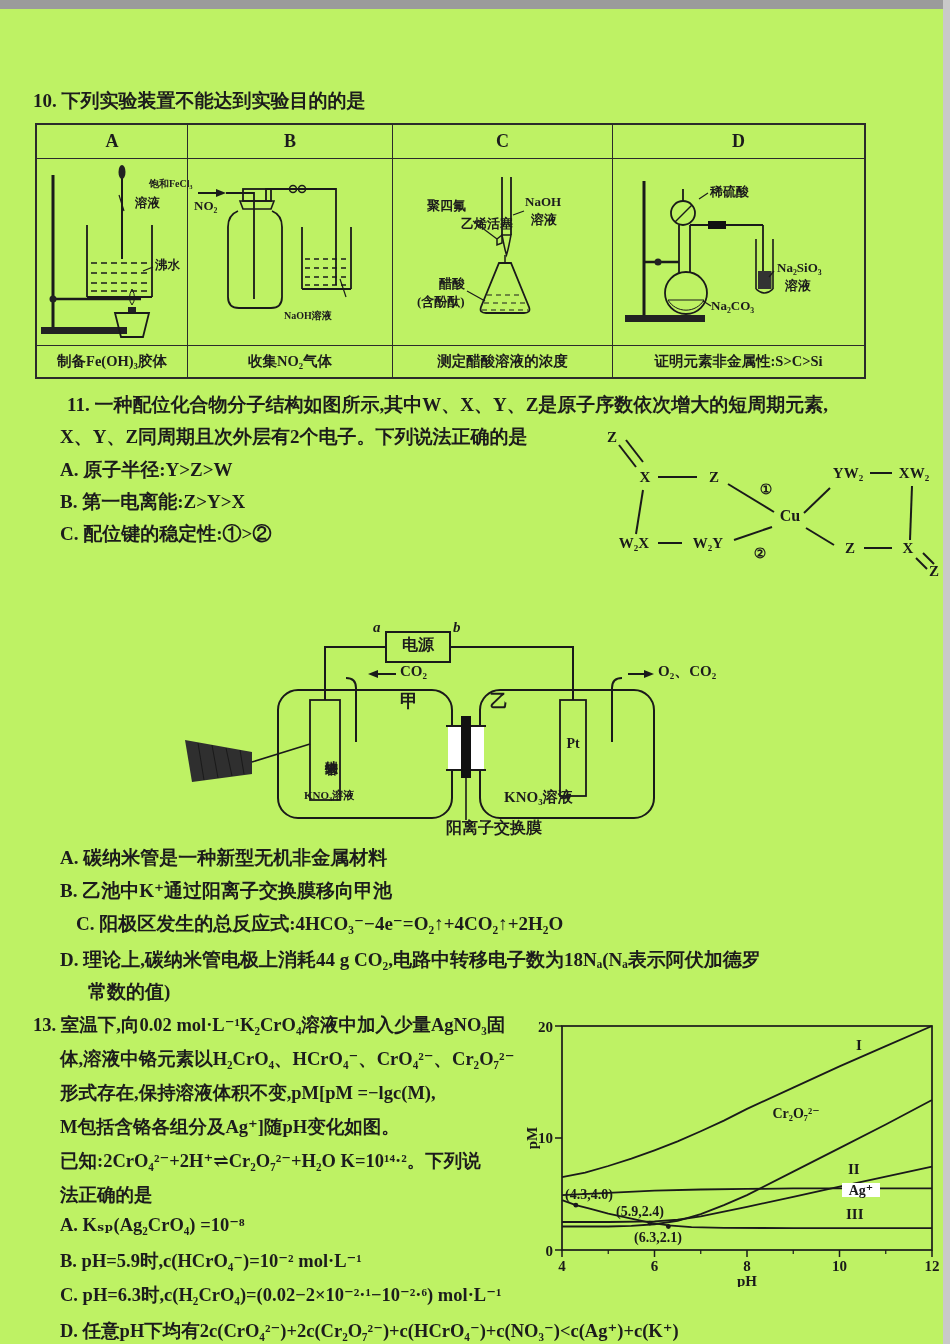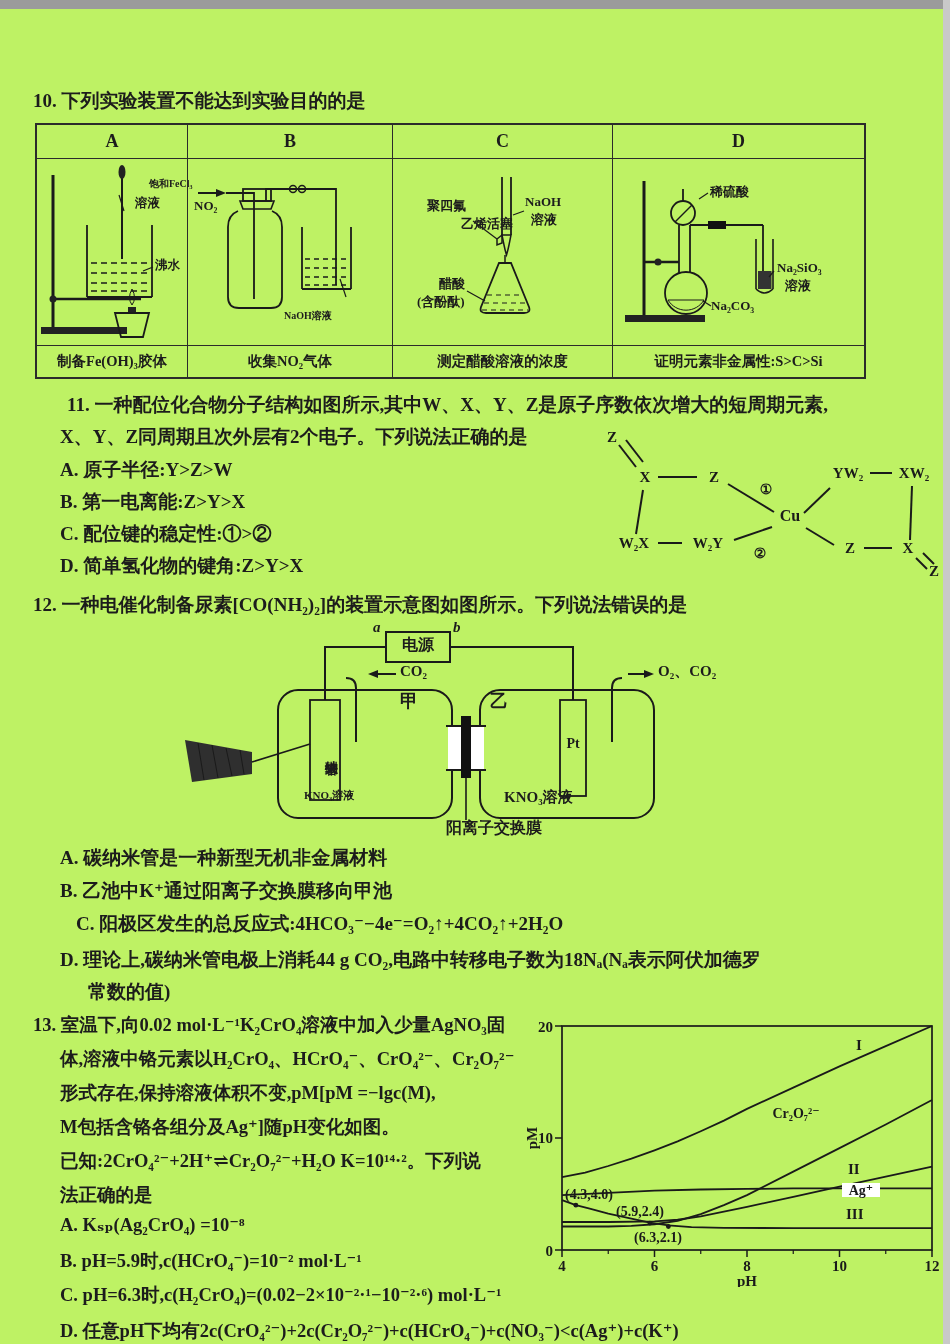--- a/index.html
+++ b/index.html
@@ -144,21 +144,20 @@
     <div class="tcell tcap">收集NO₂气体</div>
     <div class="tcell tcap">测定醋酸溶液的浓度</div>
     <div class="tcell tcap">证明元素非金属性:S&gt;C&gt;Si</div>
   </div>
 
   <div class="abs txt" style="left:33px;top:392px;margin-left:34px;"><span>11.</span> <span>一种配位化合物分子结构如图所示,其中W、X、Y、Z是原子序数依次增大的短周期元素,</span></div>
   <div class="abs txt" style="left:60px;top:424px;">X、Y、Z同周期且次外层有2个电子。下列说法正确的是</div>
   <div class="abs txt" style="left:60px;top:457px;">A. 原子半径:Y&gt;Z&gt;W</div>
   <div class="abs txt" style="left:60px;top:489px;">B. 第一电离能:Z&gt;Y&gt;X</div>
   <div class="abs txt" style="left:60px;top:521px;">C. 配位键的稳定性:①&gt;②</div>
-  <div class="abs txt" style="left:60px;top:553px;">D. 简单氢化物的键角:Z&gt;Y&gt;X</div>
 
   <svg class="abs" style="left:582px;top:418px;" width="360" height="162" viewBox="0 0 360 162">
     <line x1="37" y1="27" x2="54" y2="49" stroke-width="2"></line>
     <line x1="44" y1="22" x2="61" y2="44" stroke-width="2"></line>
     <line x1="76" y1="59" x2="115" y2="59" stroke-width="2"></line>
     <line x1="146" y1="66" x2="192" y2="94" stroke-width="2"></line>
     <line x1="61" y1="72" x2="54" y2="116" stroke-width="2"></line>
     <line x1="76" y1="125" x2="100" y2="125" stroke-width="2"></line>
     <line x1="152" y1="122" x2="190" y2="109" stroke-width="2"></line>
     <line x1="222" y1="95" x2="248" y2="70" stroke-width="2"></line>
@@ -176,21 +175,20 @@
     <text x="52" y="130" font-size="15" text-anchor="middle">W₂X</text>
     <text x="126" y="130" font-size="15" text-anchor="middle">W₂Y</text>
     <text x="178" y="140" font-size="14" text-anchor="middle">②</text>
     <text x="266" y="60" font-size="15" text-anchor="middle">YW₂</text>
     <text x="332" y="60" font-size="15" text-anchor="middle">XW₂</text>
     <text x="268" y="135" font-size="15" text-anchor="middle">Z</text>
     <text x="326" y="135" font-size="15" text-anchor="middle">X</text>
     <text x="352" y="158" font-size="15" text-anchor="middle">Z</text>
   </svg>
 
-  <div class="abs txt" style="left:33px;top:592px;"><span>12.</span> <span>一种电催化制备尿素[CO(NH₂)₂]的装置示意图如图所示。下列说法错误的是</span></div>
 
   <div class="abs" style="left:160px;top:622px;width:580px;height:215px;">
     <svg width="580" height="215" viewBox="0 0 580 215">
       <rect class="o" x="226" y="10" width="64" height="30" stroke-width="2"></rect>
       <polyline class="o" points="226,25 165,25 165,78" stroke-width="2"></polyline>
       <polyline class="o" points="290,25 413,25 413,78" stroke-width="2"></polyline>
       <rect class="o" x="118" y="68" width="174" height="128" rx="20" stroke-width="2"></rect>
       <rect class="o" x="320" y="68" width="174" height="128" rx="20" stroke-width="2"></rect>
       <rect x="288" y="104" width="36" height="44" fill="#ffffff"></rect>
       <line x1="286" y1="104" x2="326" y2="104" stroke-width="2"></line>

